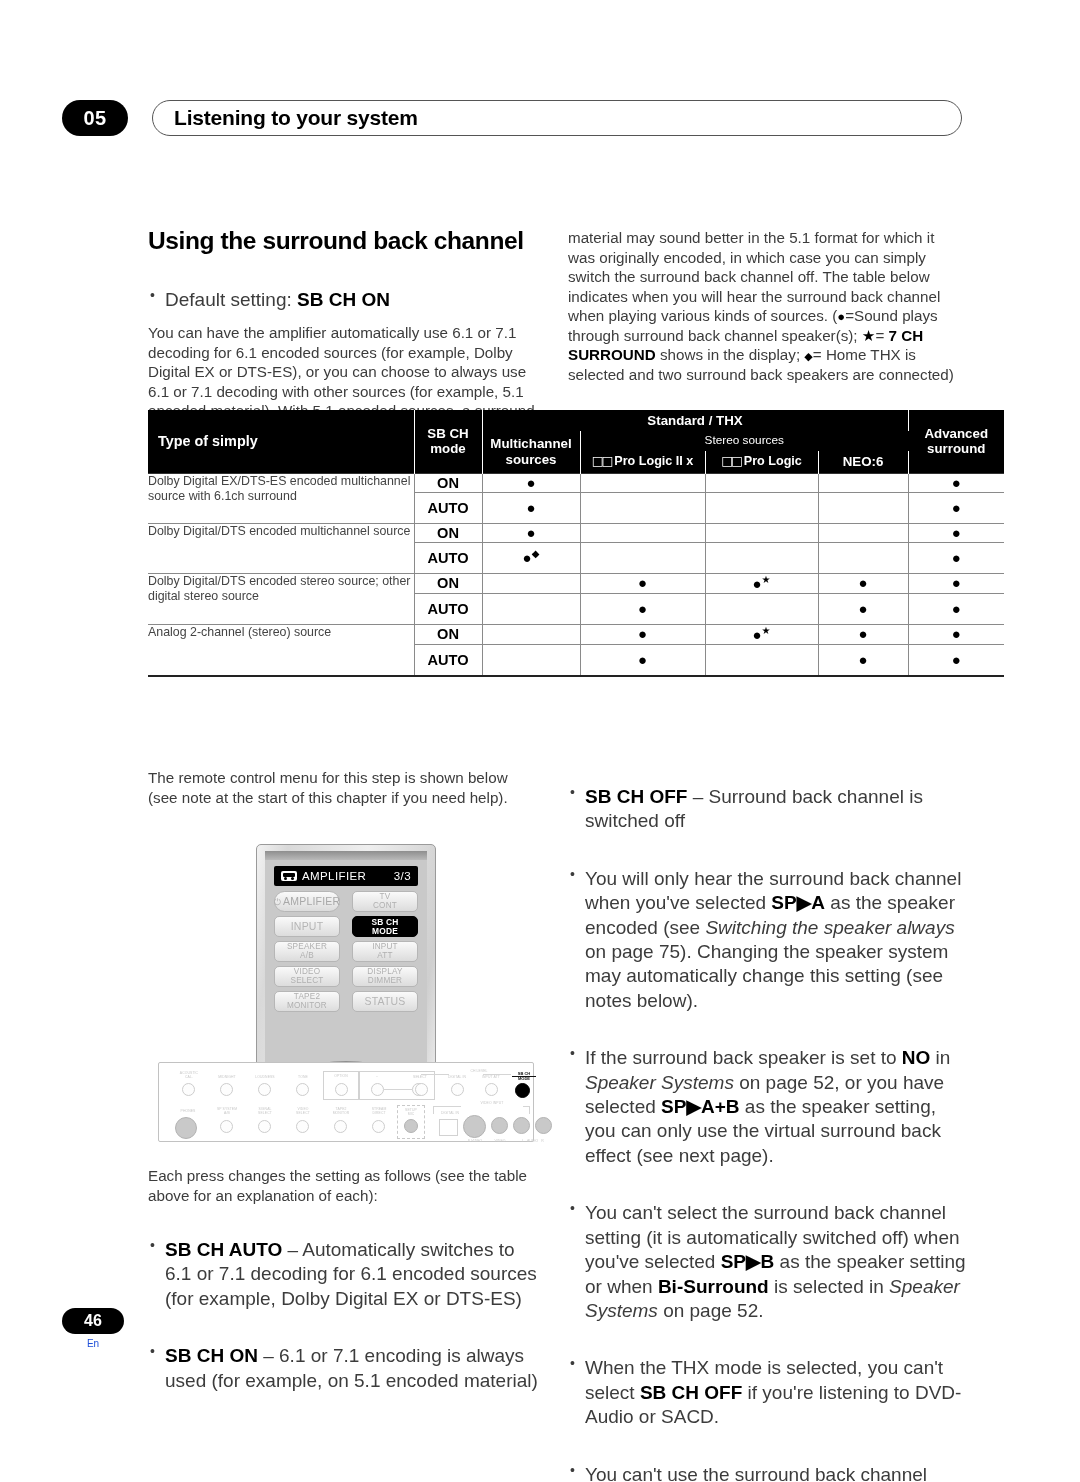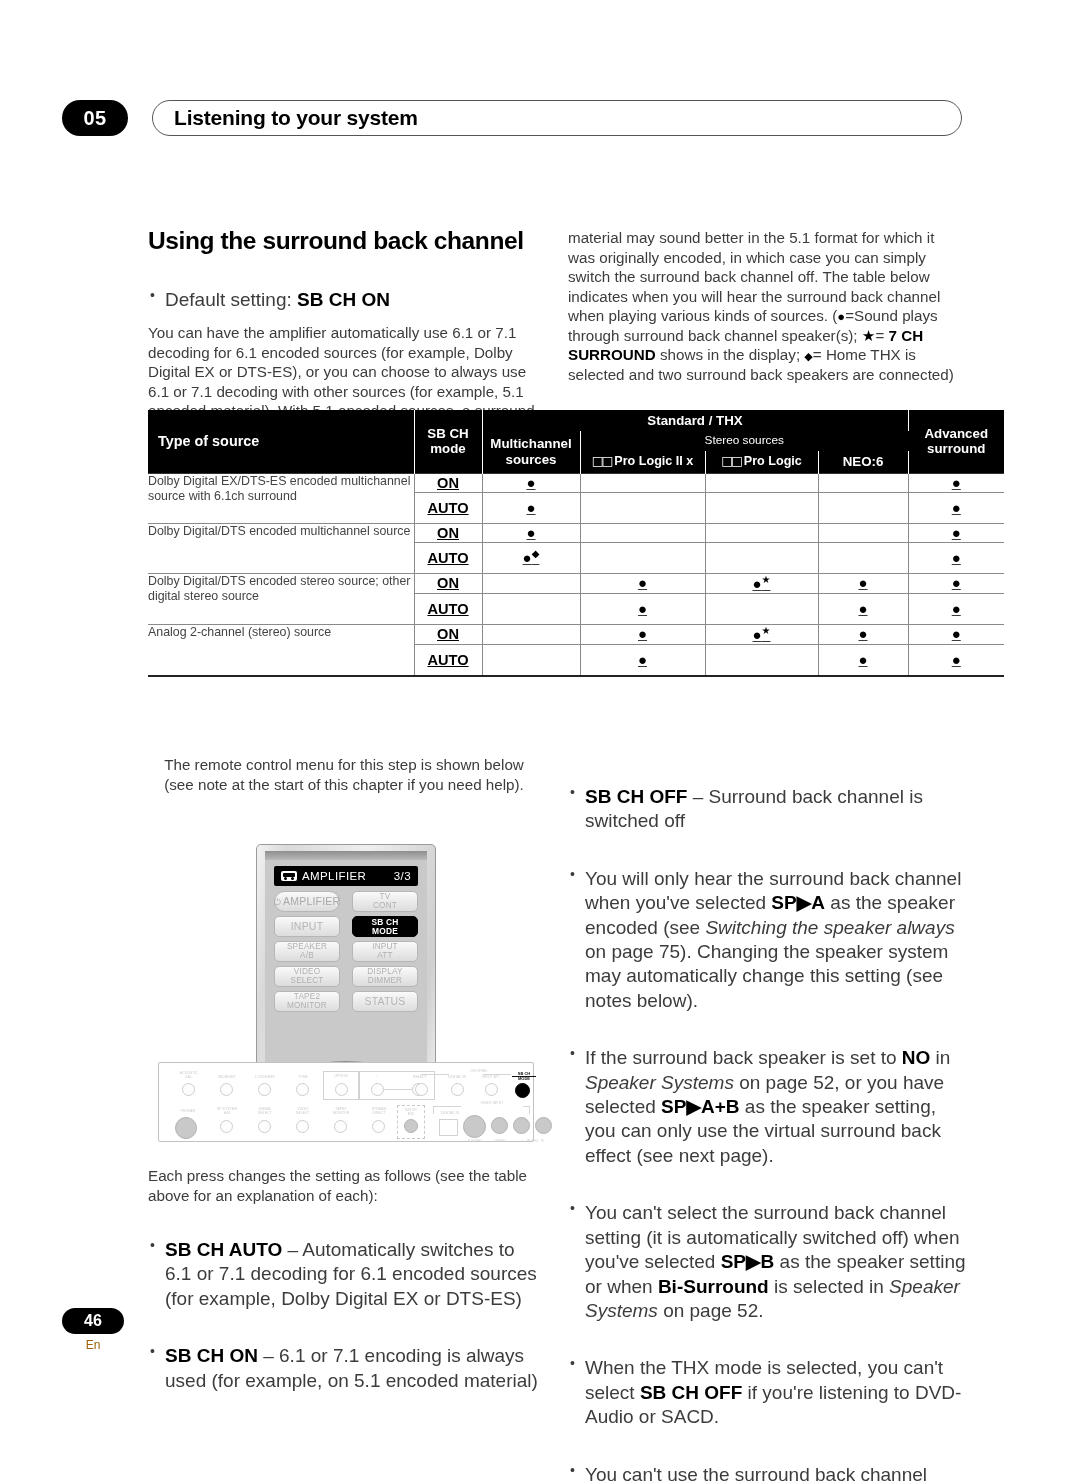--- a/index.html
+++ b/index.html
@@ -86,21 +86,21 @@
   }
   td.dot { text-align:center; vertical-align:middle; }
   .bigdot { font-size:15px; color:#000; line-height:1; }
   .sup { font-size:10px; vertical-align:super; color:#000; }
 
   .rw      { border-top:1.3px solid #8a8a8a; }
   .rw-thin { border-top:1px solid #8a8a8a; }
   .rw-thick{ border-top:1.9px solid #333;margin-left:40px; }
   .tbl-bottom { border-top:2.6px solid #222; }
 
-  .vrule { border-left:1.3px solid #8a8a8a;text-decoration:underline; }
+  .vrule { border-left:1.3px solid #8a8a8a; }
 
   
   .note-hd { display:flex; align-items:center; gap:9px; margin:14px 0 8px 0; }
   .note-ico {
     width:25px; height:25px; background:#000; border-radius:5px;
     display:flex; align-items:center; justify-content:center;
   }
   .note-lbl { font-weight:bold; font-size:17px; color:#000; }
 
   
@@ -211,21 +211,21 @@
 
   
   .pgnum {
     position:absolute; left:62px; top:1308px; width:62px; height:26px;
     background:#000; border-radius:13px; color:#fff;
     font-weight:bold; font-size:16px;
     display:flex; align-items:center; justify-content:center;
   }
   .pglang {
     position:absolute; left:62px; top:1338px; width:62px;
-    text-align:center; font-size:12px; color:#a16207;
+    text-align:center; font-size:10px; color:#1d4ed8;
   }
 </style>
 </head>
 <body>
 
 <div class="hdr">
   <div class="hdr-num">05</div>
   <div class="hdr-bar"></div>
   <div class="hdr-title">Listening to your system</div>
 </div>
@@ -248,21 +248,21 @@
     <col style="width:266px">
     <col style="width:68px">
     <col style="width:98px">
     <col style="width:125px">
     <col style="width:113px">
     <col style="width:90px">
     <col style="width:96px">
   </colgroup>
   <thead>
     <tr>
-      <th class="hd lft" rowspan="3">Type of source</th>
+      <th class="hd lft" rowspan="3">Type of simply</th>
       <th class="hd" rowspan="3">
         <div>SB CH</div>
         <div>mode</div>
       </th>
       <th class="hd" colspan="4" style="height:21px;">Standard / THX</th>
       <th class="hd last" rowspan="3">
         <div>Advanced</div>
         <div>surround</div>
       </th>
     </tr>
@@ -353,21 +353,21 @@
       <td class="dot vrule"><span class="bigdot">●</span></td>
     </tr>
     <tr>
       <td class="tbl-bottom" colspan="7" style="height:0;"></td>
     </tr>
   </tbody>
 </table>
 </div>
 
 <div style="position:absolute;left:148px;top:752px;width:392px;">
-  <p style="margin-top:3px;text-align:center;">The remote control menu for this step is shown below (see note at the start of this chapter if you need help).</p>
+  <p style="margin-top:16px;">The remote control menu for this step is shown below (see note at the start of this chapter if you need help).</p>
 </div>
 
 <div class="remote">
   <div class="rm-outer"></div>
   <div class="rm-top"></div>
   <div class="rm-body"></div>
 
   <div class="rm-lcd">
     <div class="rm-lcd-ico"></div>
     <div class="rm-lcd-t">AMPLIFIER</div>

